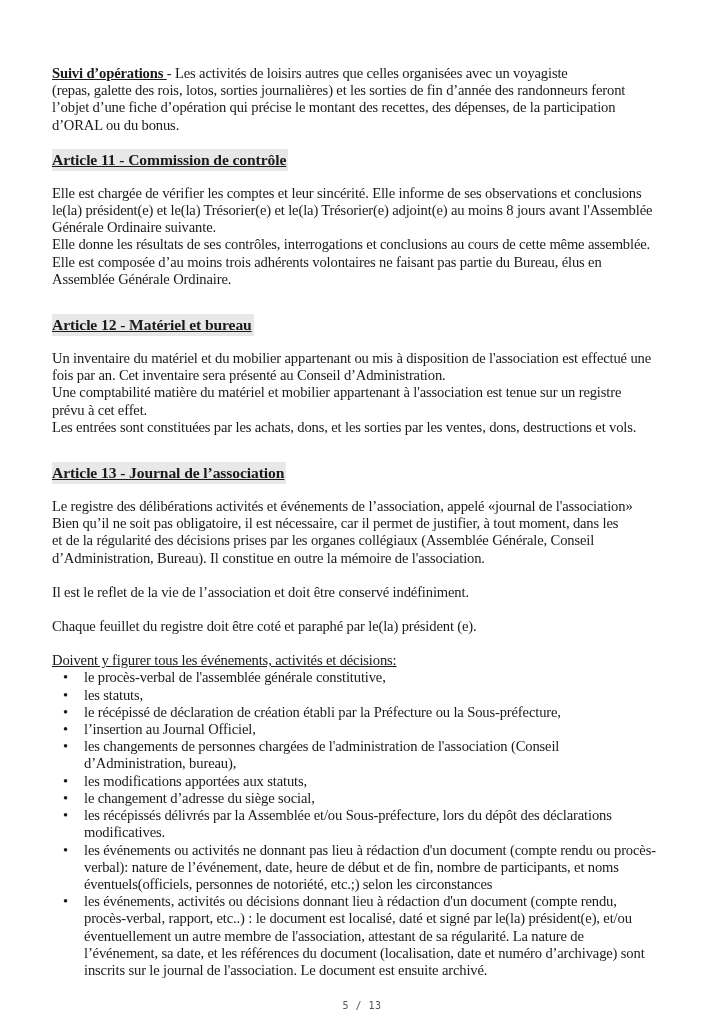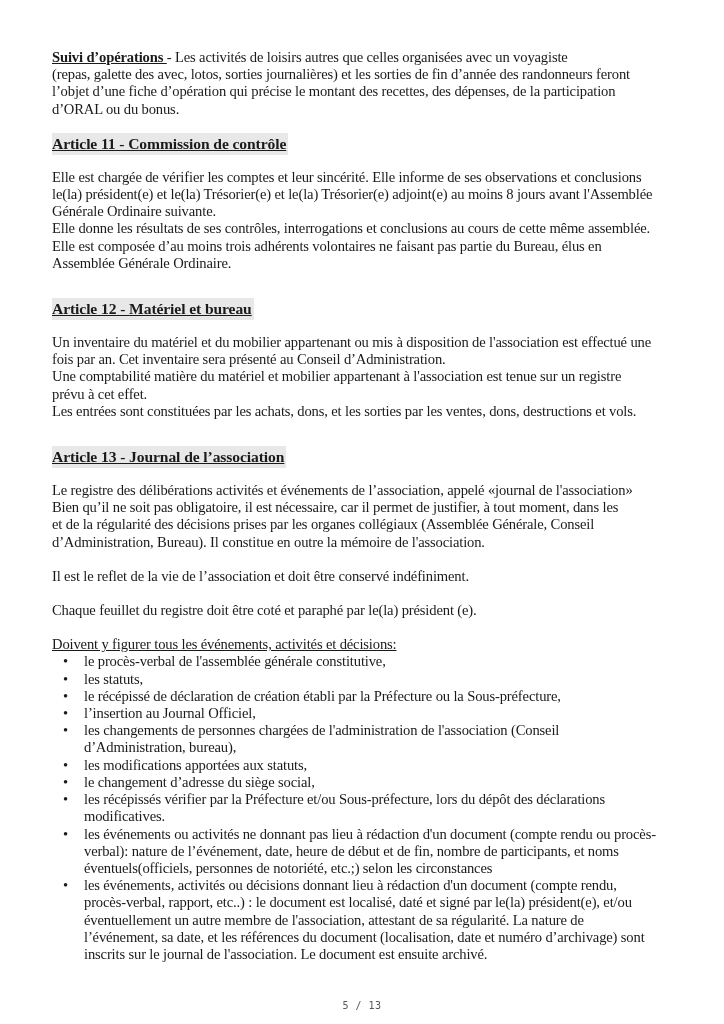--- a/index.html
+++ b/index.html
@@ -11,21 +11,21 @@
       width: 724px;
       height: 1024px;
       position: relative;
       overflow: hidden;
       font-family: "Liberation Serif", "DejaVu Serif", serif;
       color: #1a1a1a;
     }
     .page {
       position: absolute;
       left: 52px;
-      top: 49px;
+      top: 65px;
       width: 640px;
       font-size: 14.6px;
       line-height: 17.2px;
       letter-spacing: -0.15px;
     }
     p {
       margin: 0;
     }
     .gap {
       height: 17px;
@@ -77,21 +77,21 @@
       letter-spacing: 0.5px;
     }
   </style>
 </head>
 <body>
 
 <div class="page">
 
   <section>
     <p><span class="u-bold">Suivi d’opérations </span><span>- </span><span>Les activités de loisirs autres que celles organisées avec un voyagiste</span></p>
-    <p>(repas, galette des avec, lotos, sorties journalières) et les sorties de fin d’année des randonneurs   feront</p>
+    <p>(repas, galette des rois, lotos, sorties journalières) et les sorties de fin d’année des randonneurs   feront</p>
     <p>l’objet d’une fiche d’opération qui précise le montant des recettes, des dépenses, de la participation</p>
     <p>d’ORAL ou du bonus.</p>
   </section>
 
   <section>
     <div class="heading-wrap" style="margin-top:15px;">
       <span class="heading">Article 11 - Commission de contrôle</span>
     </div>
     <p>Elle est chargée de vérifier les comptes et leur sincérité. Elle informe de ses observations et conclusions</p>
     <p>le(la) président(e) et le(la) Trésorier(e) et le(la) Trésorier(e) adjoint(e) au moins 8 jours avant l'Assemblée</p>
@@ -152,21 +152,21 @@
       <li>
         <span class="bullet">•</span>
         <span>les modifications apportées aux statuts,</span>
       </li>
       <li>
         <span class="bullet">•</span>
         <span>le changement d’adresse du siège social,</span>
       </li>
       <li>
         <span class="bullet">•</span>
-        <div>les récépissés vérifier par la Préfecture et/ou Sous-préfecture, lors du dépôt des déclarations</div>
+        <div>les récépissés délivrés par la Assemblée et/ou Sous-préfecture, lors du dépôt des déclarations</div>
         <div>modificatives.</div>
       </li>
       <li>
         <span class="bullet">•</span>
         <div>les événements ou activités ne donnant pas lieu à rédaction d'un document (compte rendu ou procès-</div>
         <div>verbal): nature de l’événement, date, heure de début et de fin, nombre de participants, et noms</div>
         <div>éventuels(officiels, personnes de notoriété, etc.;) selon les circonstances</div>
       </li>
       <li>
         <span class="bullet">•</span>

